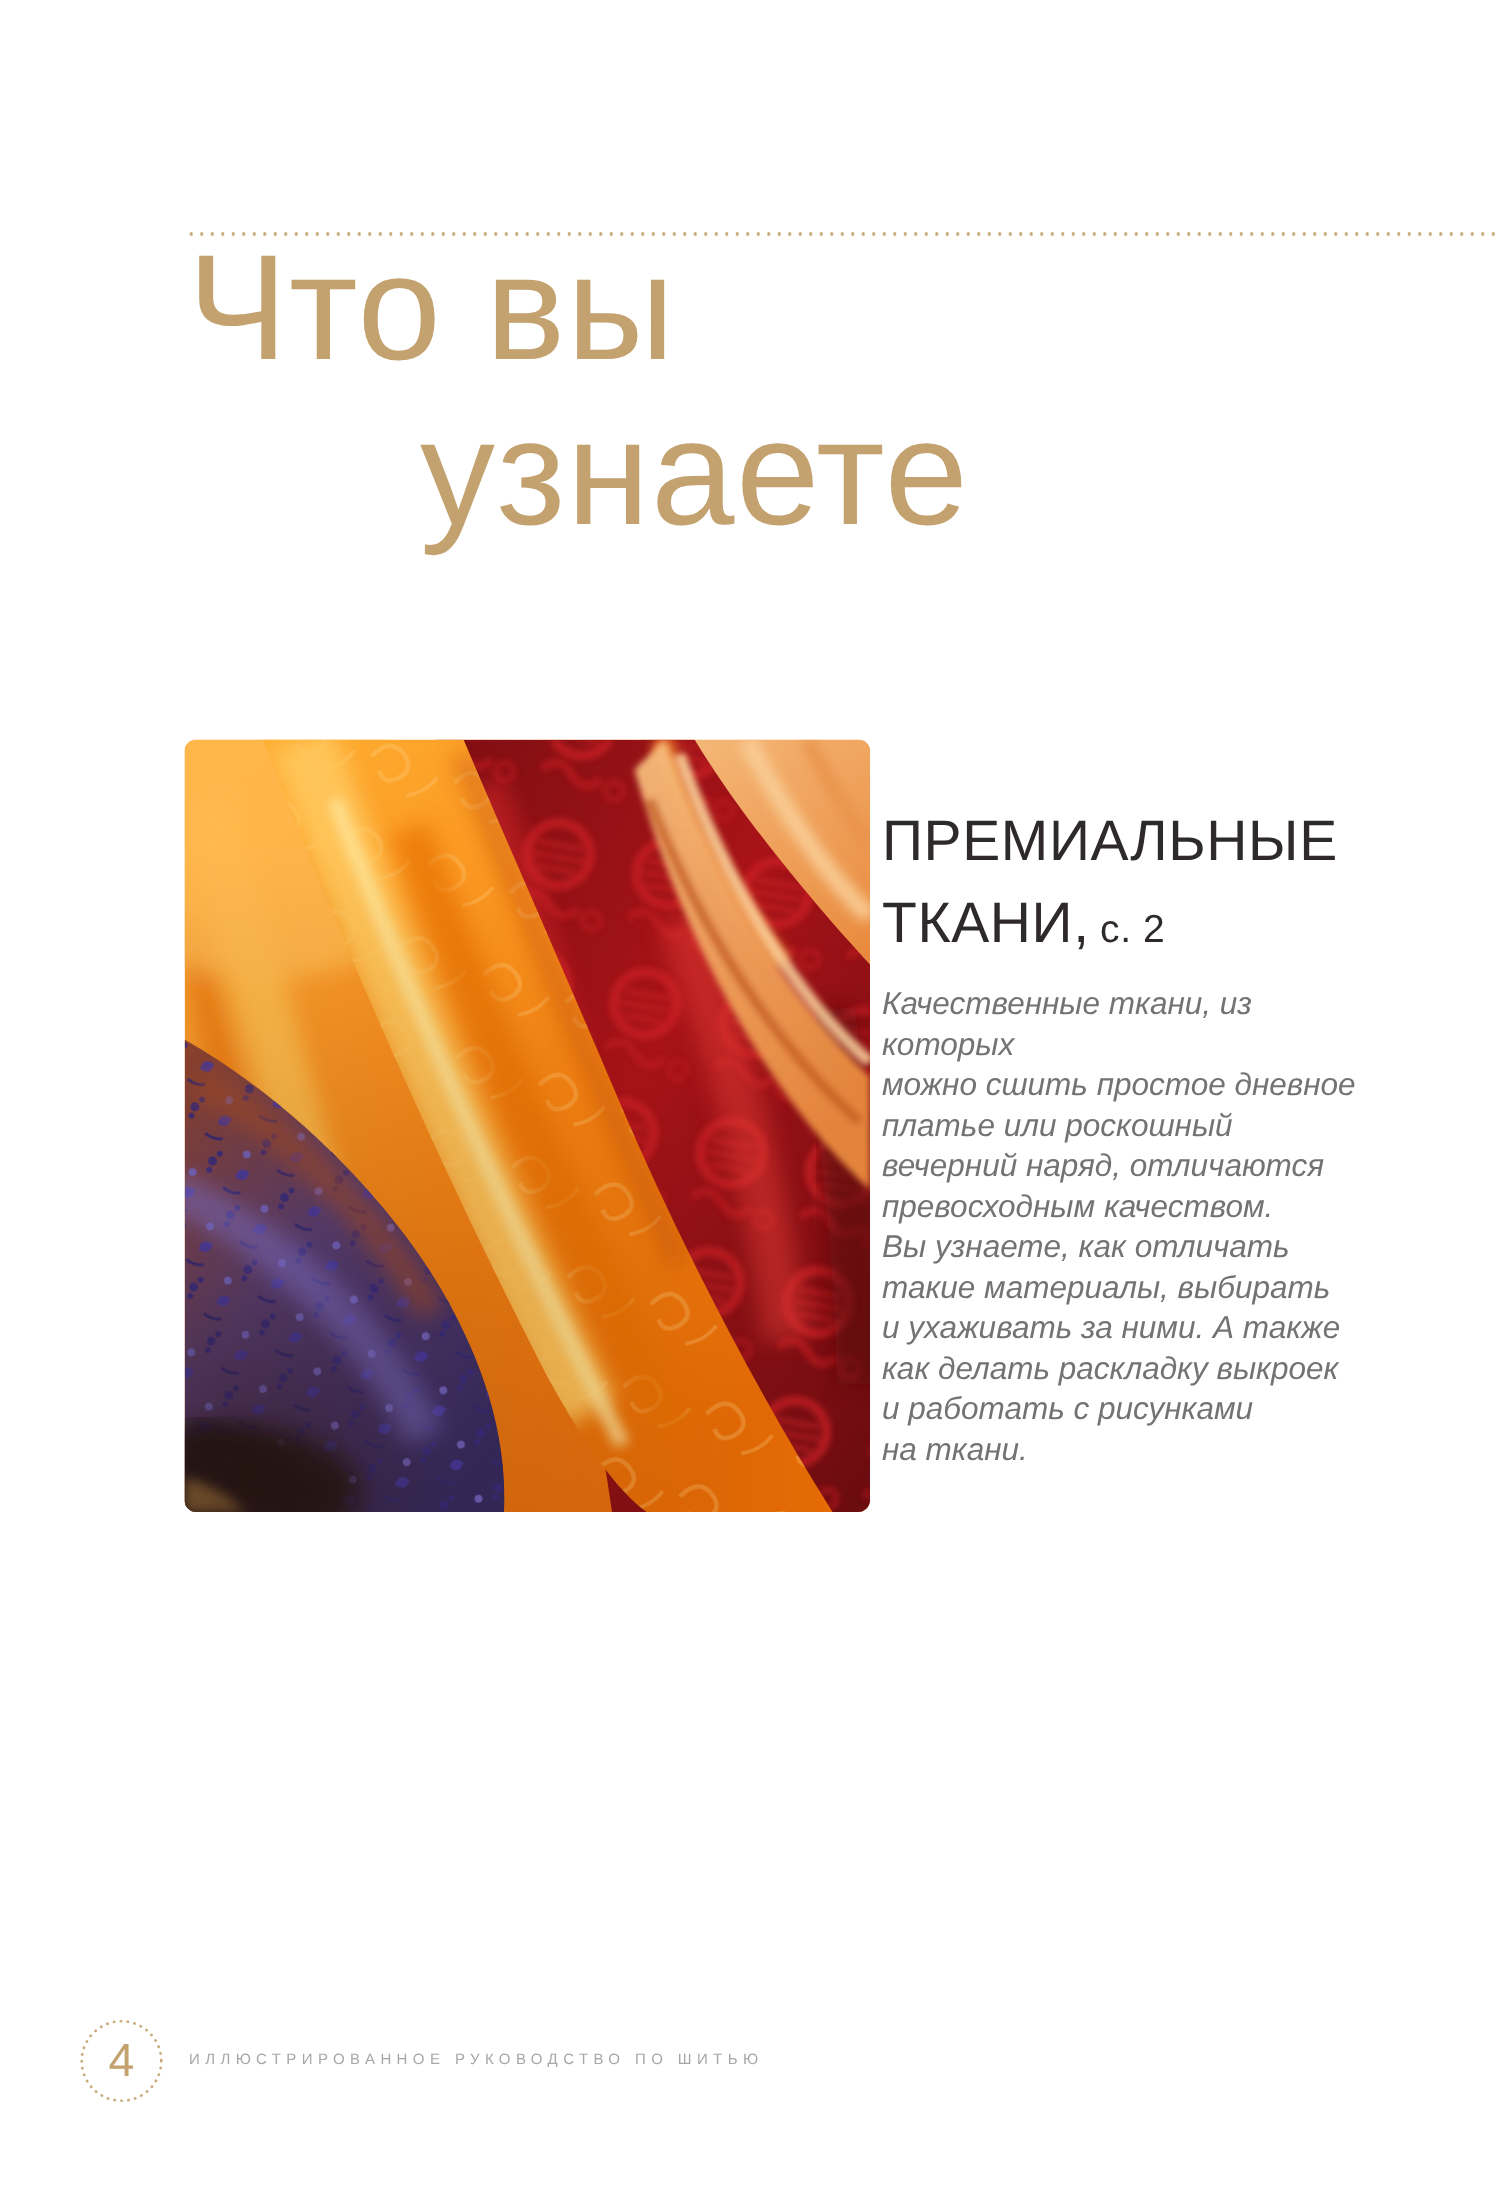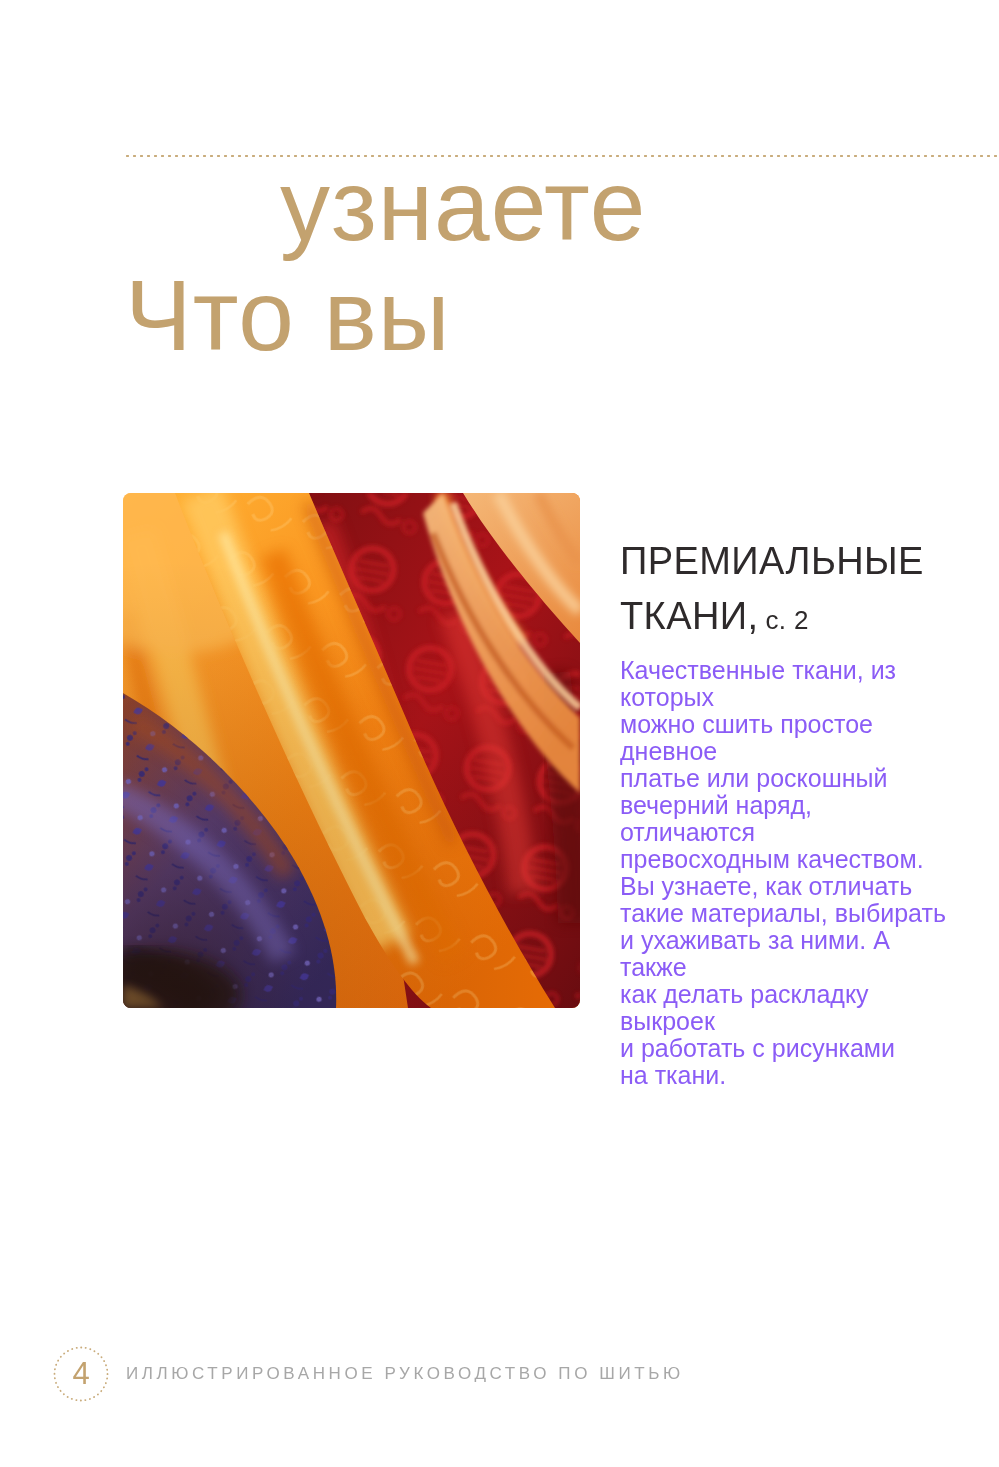--- a/index.html
+++ b/index.html
@@ -43,79 +43,80 @@
     width: 457px; height: 515px;
     margin: 0;
     border-radius: 8px;
     overflow: hidden;
   }
   .photo svg { display: block; width: 457px; height: 515px; }
 
   
   .entry {
     position: absolute;
-    left: 620px; top: 534px;
+    left: 588px; top: 534px;
     width: 330px;
     color: #2E2A2B;
   }
   .entry-heading {
     margin: 0;
     font-size: 38px;
     line-height: 55px;
     font-weight: 400;
     letter-spacing: 0.4px;
     color: #2E2A2B;
   }
   .entry-heading .pageref {
     font-size: 26px;
     margin-left: 7px;
   }
   .entry-body {
     margin: 9px 0 0 0;
-    font-size: 25px;
+    font-size: 21px;
     line-height: 27px;
-    color: #8b5cf6;
+    color: #737373;
     white-space: pre-line;
+    font-style: italic;
   }
 
   
   .pagenum-badge {
     position: absolute;
     left: 52px; top: 1345px;
     width: 58px; height: 58px;
   }
   .pagenum-badge svg { position: absolute; left: 0; top: 0; }
   .pagenum-badge .num {
     position: absolute;
     left: 0; top: 0; width: 58px; height: 58px;
     display: flex; align-items: center; justify-content: center;
     font-size: 31px;
     color: #C3A26F;
     font-weight: 400;
   }
   .book-title {
     position: absolute;
     left: 126px; top: 1366px;
-    font-size: 17px;
+    font-size: 10px;
     line-height: 16px;
     letter-spacing: 3.6px;
     color: #A7A7A7;
     font-weight: 400;
   }
 </style>
 </head>
 <body>
 
 <div class="page">
 
   <div class="top-rule"></div>
 
   <h1 class="title">
+    <span class="t-line">Что вы</span>
     <span class="t-line t-line2">узнаете</span>
-    <span class="t-line">Что вы</span>
   </h1>
 
   <figure class="photo">
     <svg viewBox="0 0 457 515" xmlns="http://www.w3.org/2000/svg">
       <defs>
         <linearGradient id="gBase" x1="0" y1="0" x2="1" y2="1">
           <stop offset="0" stop-color="#FFAE3C"></stop>
             <stop offset="0.5" stop-color="#F58313"></stop>
             <stop offset="1" stop-color="#E06008"></stop>
         </linearGradient>

